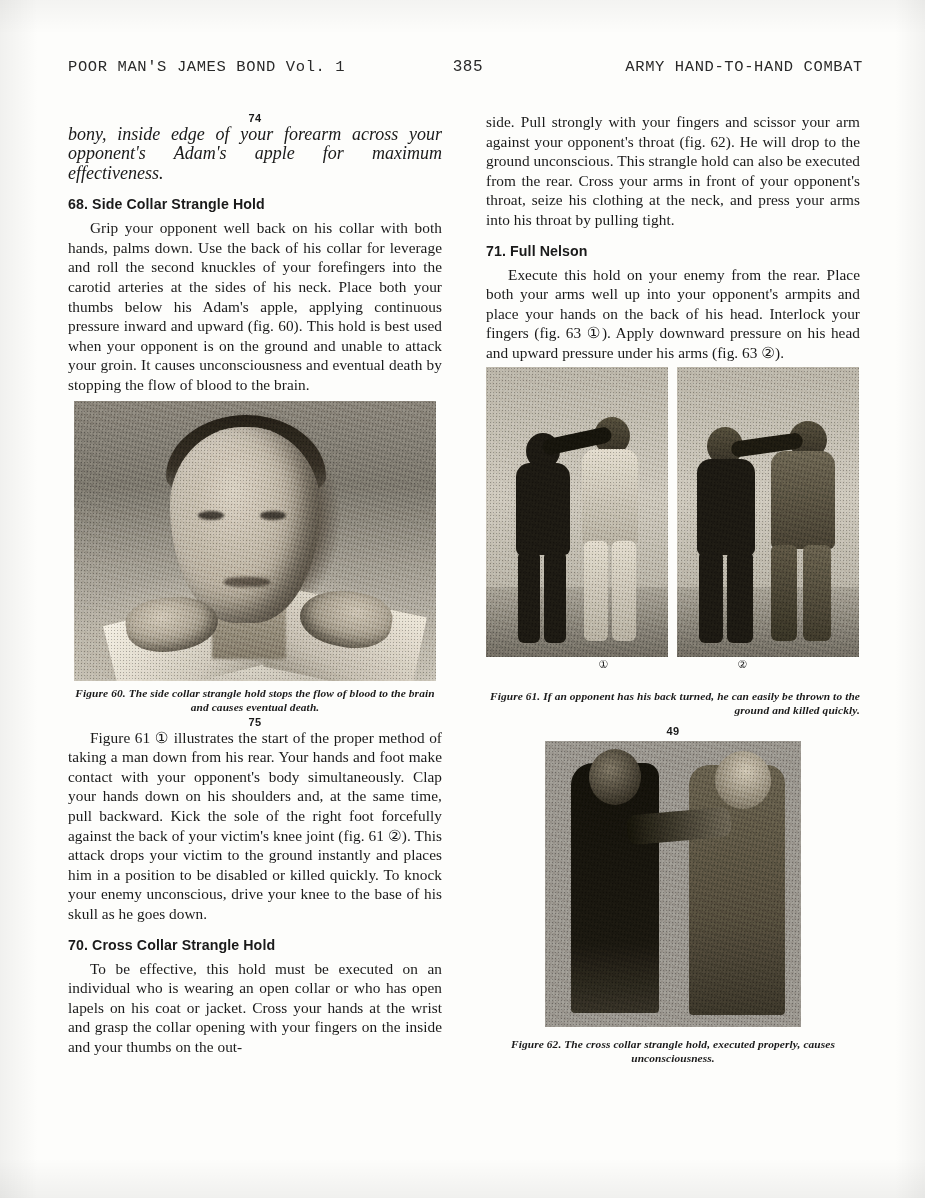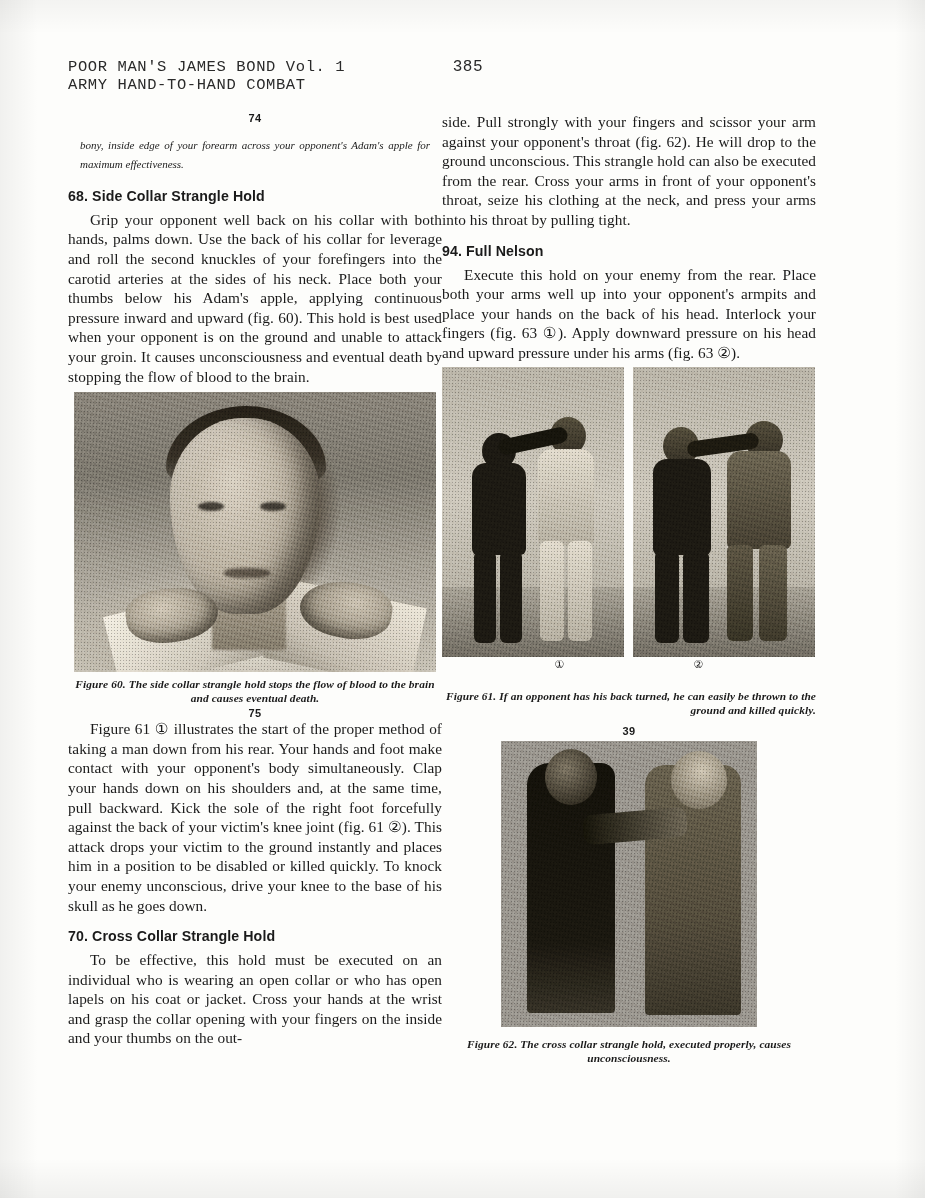--- a/index.html
+++ b/index.html
@@ -36,56 +36,56 @@
     right: 62px;
     height: 20px;
     display: flex;
     align-items: baseline;
     justify-content: space-between;
     font-family: "Liberation Mono", monospace;
     font-size: 15.5px;
     letter-spacing: 0.6px;
     color: #2a2a2a;
     white-space: nowrap;
-    flex-direction: column;
   }
   .runhead .left { flex: 0 0 auto; }
   .runhead .pageno {
     position: absolute;
     left: 50%;
     transform: translateX(-42%);
     font-family: "Liberation Mono", monospace;
     font-size: 16px;
   }
   .runhead .right { flex: 0 0 auto; }
 
   .cols {
     position: absolute;
     top: 112px;
     left: 68px;
     width: 792px;
     display: flex;
+    gap: 44px;
   }
   .col {
     width: 374px;
   }
 
   p.body {
     margin: 0 0 0 0;
     font-size: 15.3px;
     line-height: 19.6px;
     text-align: justify;
     text-indent: 22px;
     letter-spacing: 0.05px;
   }
   p.body.noindent { text-indent: 0; }
   p.intro-ital {
-    margin: 12px;
+    margin: 0;
     font-style: italic;
-    font-size: 11px;
+    font-size: 18px;
     line-height: 19.4px;
     text-align: justify;
     text-indent: 0;
   }
   h3.head {
     margin: 13px 0 6px 0;
     font-family: "Liberation Sans", sans-serif;
     font-size: 14.2px;
     font-weight: bold;
     letter-spacing: 0.1px;
@@ -337,21 +337,21 @@
 
       <h3 class="head">70. Cross Collar Strangle Hold</h3>
 
       <p class="body">To be effective, this hold must be executed on an individual who is wearing an open collar or who has open lapels on his coat or jacket. Cross your hands at the wrist and grasp the collar opening with your fingers on the inside and your thumbs on the out-</p>
     </div>
 
     <div class="col">
 
       <p class="body noindent">side. Pull strongly with your fingers and scissor your arm against your opponent's throat (fig. 62). He will drop to the ground unconscious. This strangle hold can also be executed from the rear. Cross your arms in front of your opponent's throat, seize his clothing at the neck, and press your arms into his throat by pulling tight.</p>
 
-      <h3 class="head">94. Full Nelson</h3>
+      <h3 class="head">71. Full Nelson</h3>
 
       <p class="body">Execute this hold on your enemy from the rear. Place both your arms well up into your opponent's armpits and place your hands on the back of his head. Interlock your fingers (fig. 63 ①). Apply downward pressure on his head and upward pressure under his arms (fig. 63 ②).</p>
 
 
       <div class="fig61wrap">
         <div class="photo fig61">
           <div class="floor"></div>
           <div class="man" style="left:24px;bottom:14px;width:64px;height:210px;">
             <div class="head dark" style="left:16px;top:0;width:34px;height:36px;"></div>
             <div class="torso dark" style="left:6px;top:30px;width:54px;height:92px;"></div>
@@ -392,21 +392,21 @@
       <div class="fig-markers">
         <span class="mk">①</span>
         <span class="mk">②</span>
       </div>
 
       <div class="caption" style="margin-top:19px;text-align:right;">
         <span>Figure 61.</span>
         <span>If an opponent has his back turned, he can easily be thrown to the ground and killed quickly.</span>
       </div>
 
-      <div class="fignum" style="margin-top:8px;">39</div>
+      <div class="fignum" style="margin-top:8px;">49</div>
 
       <div class="photo" id="fig62">
         <div class="manA"></div>
         <div class="headA"></div>
         <div class="manB"></div>
         <div class="headB"></div>
         <div class="arms"></div>
         <div class="grain"></div>
         <div class="grain2"></div>
       </div>

